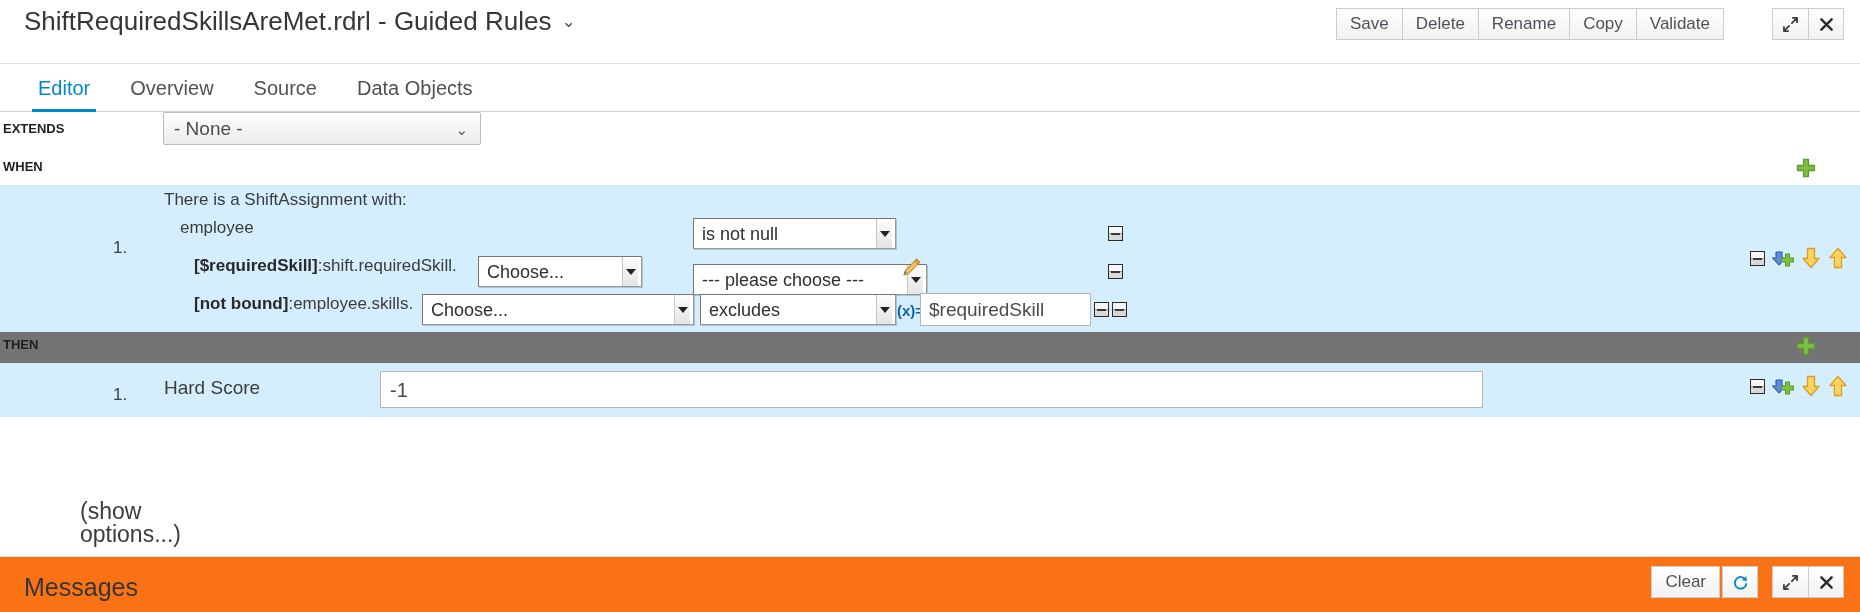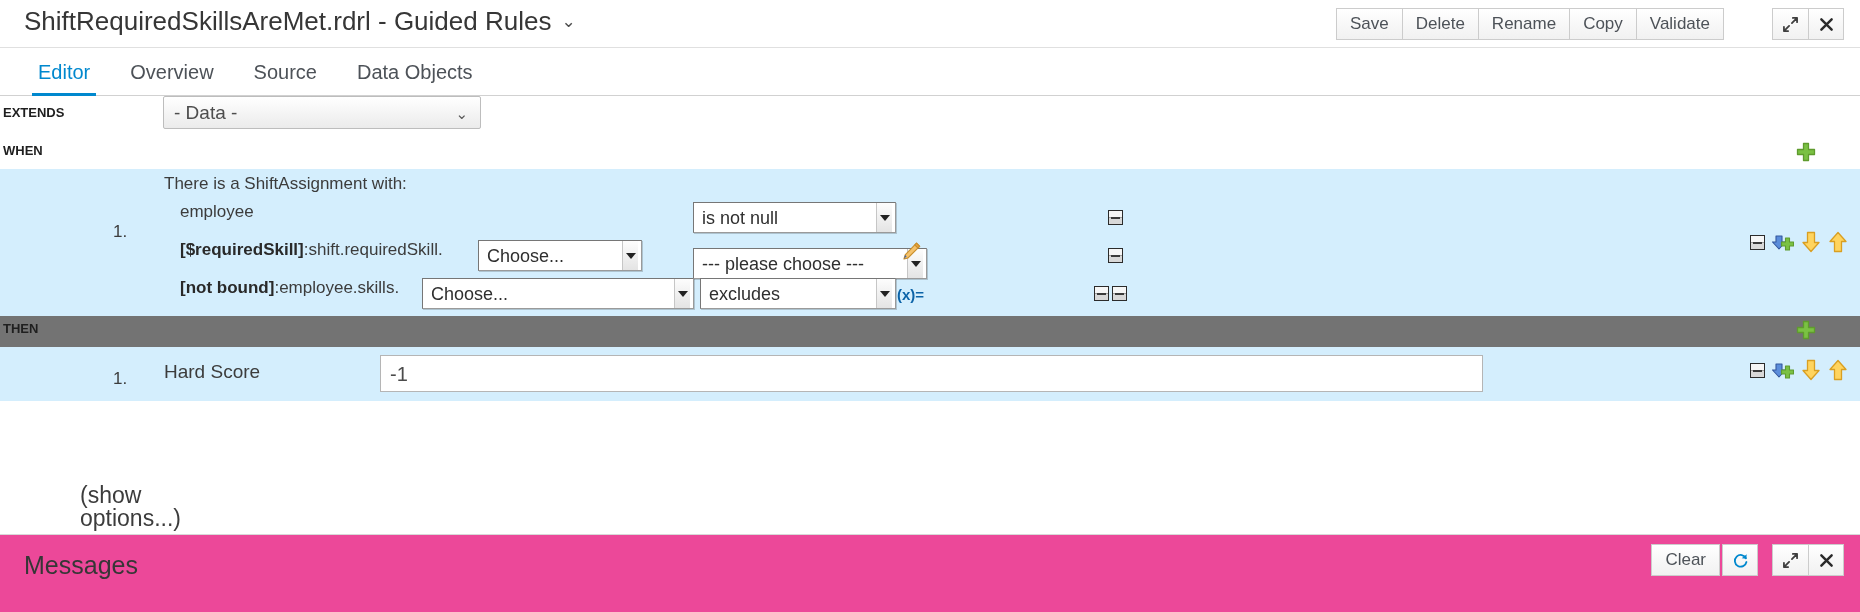--- a/index.html
+++ b/index.html
@@ -7,21 +7,21 @@
     margin: 0; padding: 0;
     width: 1860px; height: 612px;
     background: #ffffff;
     font-family: "Liberation Sans", sans-serif;
     overflow: hidden;
   }
   .app { position: relative; width: 1860px; height: 612px; background: #fff; }
 
   
   .titlebar {
-    position: relative; height: 48px; width: 100%;
+    position: relative; height: 64px; width: 100%;
     border-bottom: 1px solid #e0e0e0;
     display: flex; align-items: center;
   }
   .doc-title {
     position: absolute; left: 24px; top: 6px;
     font-size: 26px; color: #363636; font-weight: 400;
     white-space: nowrap;
   }
   .title-caret {
     display: inline-block; margin-left: 10px;
@@ -123,21 +123,21 @@
   }
   .row-index {
     position: absolute; left: 113px; top: 53px;
     font-size: 17px; color: #3c3c3c;
   }
 
   .pattern-line { position: absolute; left: 164px; font-size: 17px; color: #3c3c3c; }
   .pl1 { top: 33px; left: 180px; }
   .pl2 { top: 71px; left: 180px; }
   .pl3 { top: 109px; left: 180px; }
-  .pl2 b, .pl3 b { color: #292929; }
+  .pl2 b, .pl3 b { color: #292929; margin-left: 14px; }
 
   
   .csel {
     position: absolute;
     background: #ffffff;
     border: 1px solid #9a9a9a;
     border-top-color: #767676;
     border-left-color: #767676;
     box-shadow: 1px 1px 0 rgba(0,0,0,0.18);
     font-size: 18px; color: #2f2f2f;
@@ -202,23 +202,23 @@
 
   .show-options {
     position: absolute; left: 80px; top: 388px;
     font-size: 23px; color: #3c3c3c; line-height: 23px;
     width: 95px; cursor: pointer;
   }
 
   
   .msgbar {
     position: absolute; left: 0; right: 0; bottom: 0;
-    height: 78px;
+    height: 56px;
     border-top: 1px solid #d8d8d8;
-    background: #ec4899;
+    background: #f97316;
   }
   .msg-title {
     position: absolute; left: 24px; top: 16px;
     font-size: 25px; color: #363636;
   }
   .msg-tools {
     position: absolute; right: 16px; top: 9px;
     display: flex;
   }
   svg { display: block; }
@@ -266,21 +266,21 @@
     <div class="tab"><span>Overview</span></div>
     <div class="tab"><span>Source</span></div>
     <div class="tab"><span>Data Objects</span></div>
   </div>
 
   <div class="rule-area">
 
     <div class="row-extends">
       <div class="sect-label lbl-extends">EXTENDS</div>
       <div class="sel-extends">
-        <span>- Data -</span>
+        <span>- None -</span>
         <span class="big-caret">⌄</span>
       </div>
     </div>
 
     <div class="row-when">
       <div class="sect-label lbl-when">WHEN</div>
       <div class="plus-right">
         <span>
           <svg width="22" height="22" viewBox="0 0 22 22">
             <path d="M8.5 2.5 h5 v6 h6 v5 h-6 v6 h-5 v-6 h-6 v-5 h6 z" fill="#7ac143" stroke="#5f9b2e" stroke-width="1.3" stroke-linejoin="round"></path>
@@ -339,20 +339,23 @@
             <i></i>
           </span>
       </div>
       <div class="csel" style="left:700px; top:109px; width:196px;">
         <span>excludes</span>
         <span class="arrow">
             <i></i>
           </span>
       </div>
       <div class="bindlbl" style="left:897px; top:117px;">(x)=</div>
+      <div class="ctext" style="left:920px; top:108px; width:171px;">
+        <span>$requiredSkill</span>
+      </div>
       <div class="sq-btn" style="left:1094px; top:117px;"></div>
       <div class="sq-btn" style="left:1112px; top:117px;"></div>
 
       <div class="row-actions" style="right:12px; top:62px;">
         <span class="sq-btn" style="position:relative; left:0; top:0; display:inline-block;"></span>
         <span>
           <svg width="22" height="22" viewBox="0 0 22 22">
             <path d="M4 2 h6 v6 h3.5 L7 15 L0.5 8 H4 z" transform="translate(0,3)" fill="#5b8ddb" stroke="#34589e" stroke-width="1.1" stroke-linejoin="round"></path>
             <path d="M13.5 7 h4 v4 h4 v4 h-4 v4 h-4 v-4 h-4 v-4 h4 z" fill="#7ac143" stroke="#5f9b2e" stroke-width="1.1" stroke-linejoin="round"></path>
           </svg>

